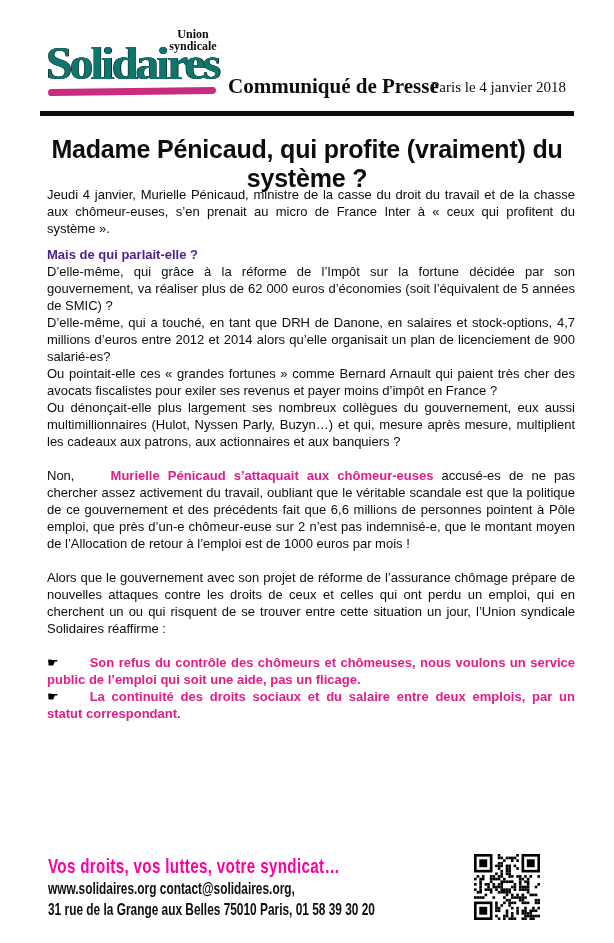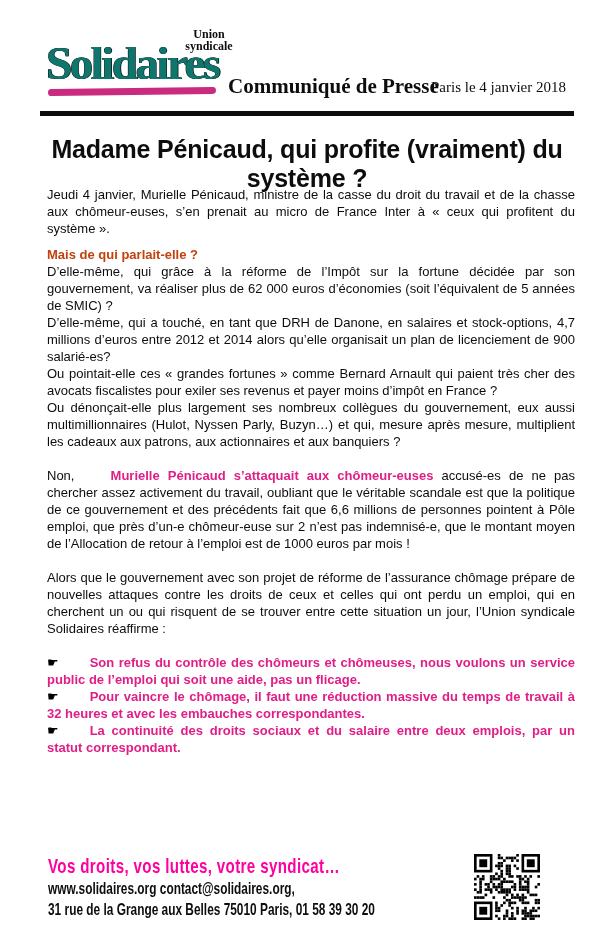--- a/index.html
+++ b/index.html
@@ -1,20 +1,20 @@
 <!DOCTYPE html>
 <html><head>
 <meta charset="utf-8">
 <style>
   html,body{margin:0;padding:0;background:#ffffff;}
   .page{position:relative;width:614px;height:943px;background:#ffffff;overflow:hidden;
         font-family:"Liberation Sans",sans-serif;color:#0d0d0d;}
 
   
-  .logo-tagline{position:absolute;left:182px;top:28px;width:54px;text-align:center;
+  .logo-tagline{position:absolute;left:166px;top:28px;width:54px;text-align:center;
         font-family:"Liberation Serif",serif;font-weight:bold;font-size:12px;line-height:12px;color:#0d0d0d;}
   .brand{position:absolute;left:46px;top:40px;font-family:"Liberation Serif",serif;font-weight:bold;
         font-size:47px;line-height:47px;letter-spacing:-2.5px;color:#0f766e;
         text-shadow:0.7px 0 #0d0d0d,-0.4px 0 #0d0d0d;}
   .stroke{position:absolute;left:48px;top:88px;width:168px;height:7px;border-radius:4px;
         transform:rotate(-0.8deg);}
   .doctype{position:absolute;left:228px;top:74px;font-family:"Liberation Serif",serif;
         font-weight:bold;font-size:21px;text-align:right;}
   .dateline{position:absolute;left:431px;top:79px;font-family:"Liberation Serif",serif;font-size:15px;}
   .rule{position:absolute;left:40px;top:111px;width:534px;height:5px;background:#0d0d0d;}
@@ -50,33 +50,32 @@
   <div class="brand">Solidaires</div>
   <div class="stroke" style="background: rgb(201, 43, 127);"></div>
   <div class="doctype">Communiqué de Presse</div>
   <div class="dateline">Paris le 4 janvier 2018</div>
   <div class="rule"></div>
 
   <h1 class="title" style="margin:0">Madame Pénicaud, qui profite (vraiment) du système ?</h1>
 
   <div class="content">
     <p class="para">Jeudi 4 janvier, Murielle Pénicaud, ministre de la casse du droit du travail et de la chasse aux chômeur-euses, s’en prenait au micro de France Inter à « ceux qui profitent du système ».</p>
-    <p class="pink-heading accent" style="color: #c2410c;">Mais de qui parlait-elle ?</p>
+    <p class="pink-heading accent" style="color: #4c1d95;">Mais de qui parlait-elle ?</p>
     <p class="para">D’elle-même, qui grâce à la réforme de l’Impôt sur la fortune décidée par son gouvernement, va réaliser plus de 62 000 euros d’économies (soit l’équivalent de 5 années de SMIC) ?</p>
     <p class="para">D’elle-même, qui a touché, en tant que DRH de Danone, en salaires et stock-options, 4,7 millions d’euros entre 2012 et 2014 alors qu’elle organisait un plan de licenciement de 900 salarié-es?</p>
     <p class="para">Ou pointait-elle ces « grandes fortunes » comme Bernard Arnault qui paient très cher des avocats fiscalistes pour exiler ses revenus et payer moins d’impôt en France ?</p>
     <p class="para">Ou dénonçait-elle plus largement ses nombreux collègues du gouvernement, eux aussi multimillionnaires (Hulot, Nyssen Parly, Buzyn…) et qui, mesure après mesure, multiplient les cadeaux aux patrons, aux actionnaires et aux banquiers ?</p>
 
     <p class="para gap"><span>Non, </span><span class="pink-b accent" style="color: rgb(225, 30, 135);">Murielle Pénicaud s’attaquait aux chômeur-euses</span><span> accusé-es de ne pas chercher assez activement du travail, oubliant que le véritable scandale est que la politique de ce gouvernement et des précédents fait que 6,6 millions de personnes pointent à Pôle emploi, que près d’un-e chômeur-euse sur 2 n’est pas indemnisé-e, que le montant moyen de l’Allocation de retour à l’emploi est de 1000 euros par mois !</span></p>
 
     <p class="para gap">Alors que le gouvernement avec son projet de réforme de l’assurance chômage prépare de nouvelles attaques contre les droits de ceux et celles qui ont perdu un emploi, qui en cherchent un ou qui risquent de se trouver entre cette situation un jour, l’Union syndicale Solidaires réaffirme :</p>
 
     <div>
       <p class="para gap"><span class="hand">☛</span><span class="pink-b accent" style="color: rgb(225, 30, 135);">Son refus du contrôle des chômeurs et chômeuses, nous voulons un service public de l’emploi qui soit une aide, pas un flicage.</span></p>
-      <p class="para"><span class="hand">☛</span><span class="pink-b accent" style="color: rgb(225, 30, 135);">Pour vaincre le chômage, il faut une réduction massive du temps de travail à 32 heures et avec les embauches correspondantes.</span></p>
       <p class="para"><span class="hand">☛</span><span class="pink-b accent" style="color: rgb(225, 30, 135);">La continuité des droits sociaux et du salaire entre deux emplois, par un statut correspondant.</span></p>
     </div>
   </div>
 
   <div class="foot-text">
     <div class="slogan footer-pink" style="color: rgb(255, 0, 160);">Vos droits, vos luttes, votre syndicat…</div>
     <div class="webline">www.solidaires.org contact@solidaires.org,</div>
     <div class="addrline">31 rue de la Grange aux Belles 75010 Paris, 01 58 39 30 20</div>
   </div>
   <svg class="qr" xmlns="http://www.w3.org/2000/svg" viewBox="0 0 25 25">

